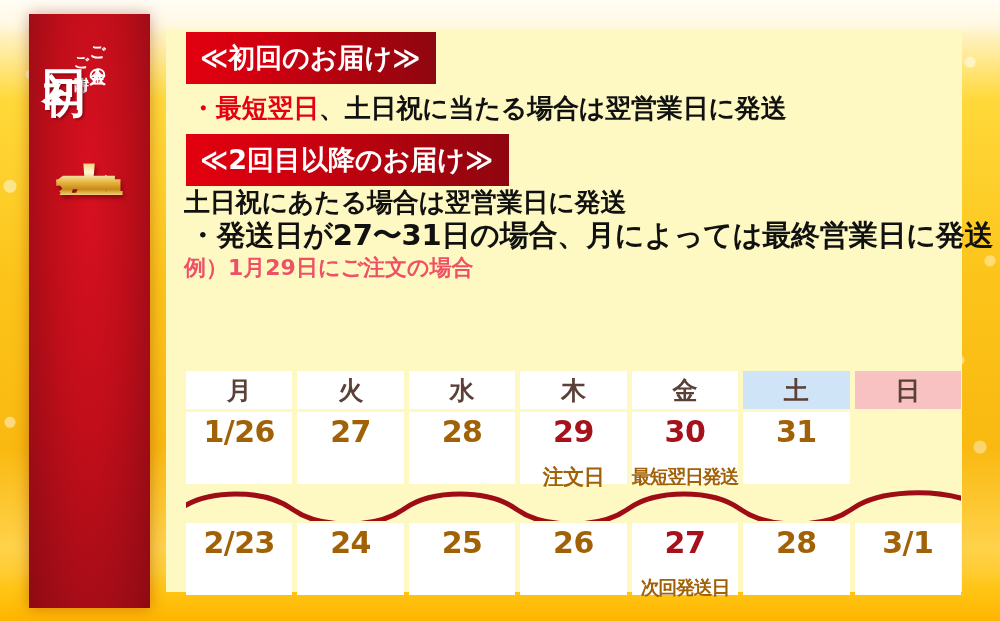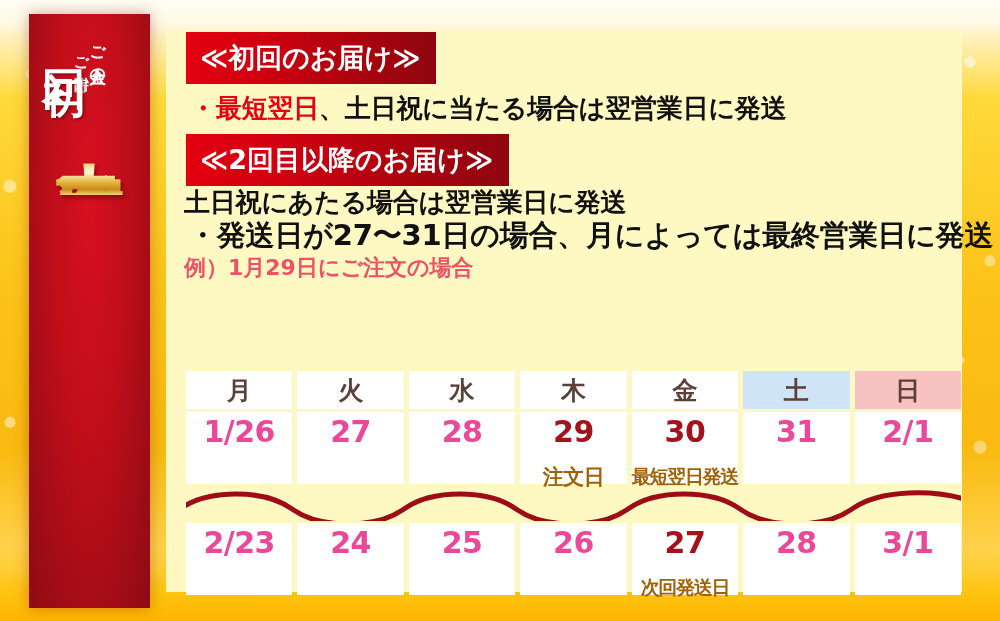--- a/index.html
+++ b/index.html
@@ -121,21 +121,21 @@
   }
   .cal-head.sat{background:#CFE4F6;}
   .cal-head.sun{background:#F9C2C2;}
 
   .cal-cell{
     background:#ffffff;height:72px;
     display:flex;flex-direction:column;align-items:center;justify-content:flex-start;
     padding-top:4px;box-sizing:border-box;
   }
   .cal-num{
-    color:#ec4899;font-weight:900;font-size:30px;line-height:1.05;letter-spacing:-.5px;
+    color:#a16207;font-weight:900;font-size:30px;line-height:1.05;letter-spacing:-.5px;
   }
   .cal-cell.hl .cal-num{color:#A5121B;}
   .cal-tag{
     color:#a16207;font-weight:700;font-size:21px;line-height:1.1;
     margin-top:18px;letter-spacing:-.5px;white-space:nowrap;
   }
   .cal-tag.tight{font-size:19px;letter-spacing:-1.3px;}
 
   
   .wave{
@@ -206,23 +206,20 @@
           <div class="cal-num">29</div>
           <div class="cal-tag">注文日</div>
         </div>
         <div class="cal-cell hl">
           <div class="cal-num">30</div>
           <div class="cal-tag tight">最短翌日発送</div>
         </div>
         <div class="cal-cell">
           <div class="cal-num">31</div>
         </div>
-        <div class="cal-cell">
-          <div class="cal-num">2/1</div>
-        </div>
       </div>
 
     <div class="wave">
       <svg width="790" height="34" viewBox="0 0 790 34" fill="none" xmlns="http://www.w3.org/2000/svg">
         <path d="M0 22 C 28 2, 84 2, 112 22 S 196 42, 224 22 S 308 2, 336 22 S 420 42, 448 22 S 532 2, 560 22 S 644 42, 672 22 S 756 2, 790 14" stroke="#9E0C16" stroke-width="5" fill="none" stroke-linecap="round"></path>
       </svg>
     </div>
 
     <div class="cal-grid" id="week2">
         <div class="cal-cell">

